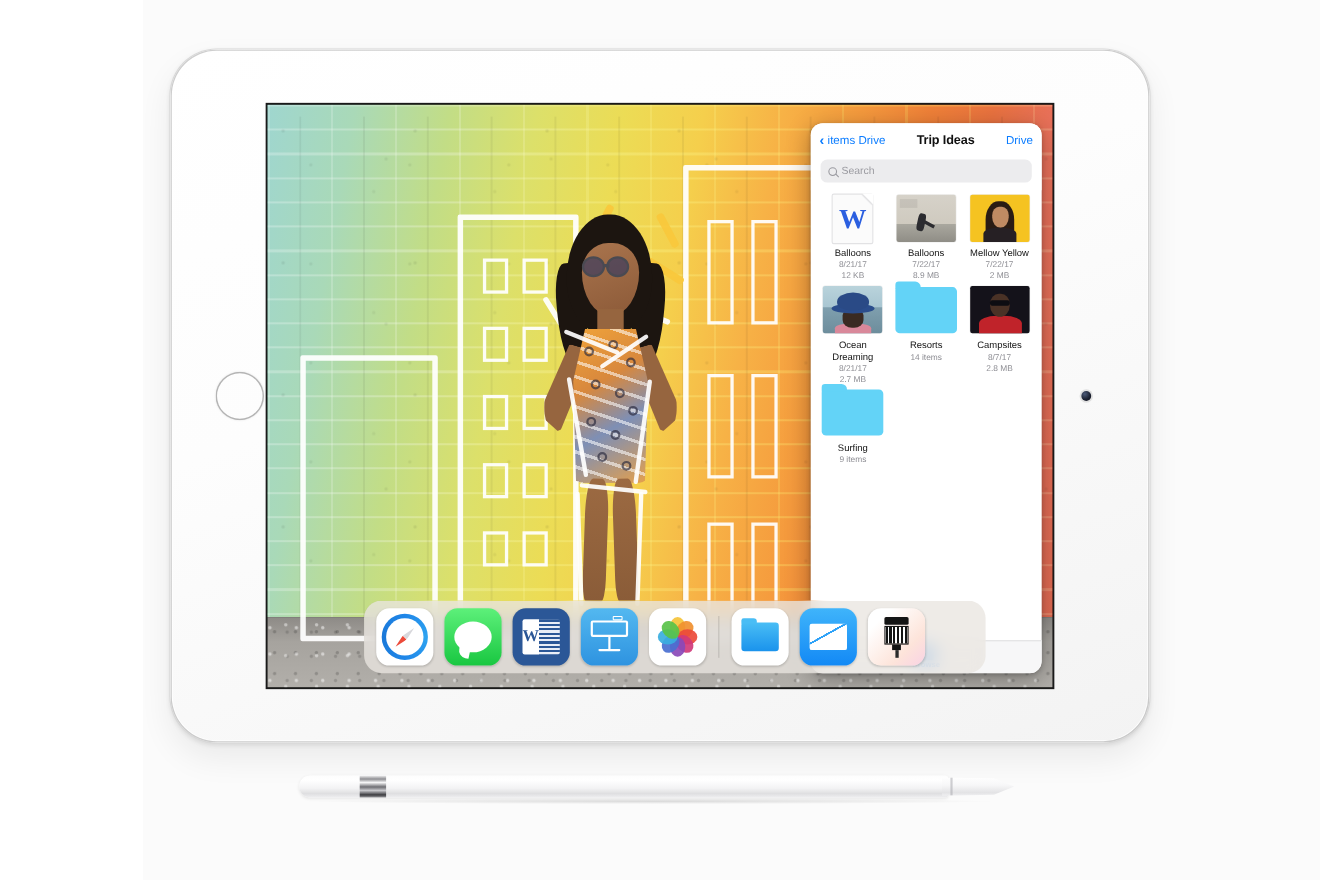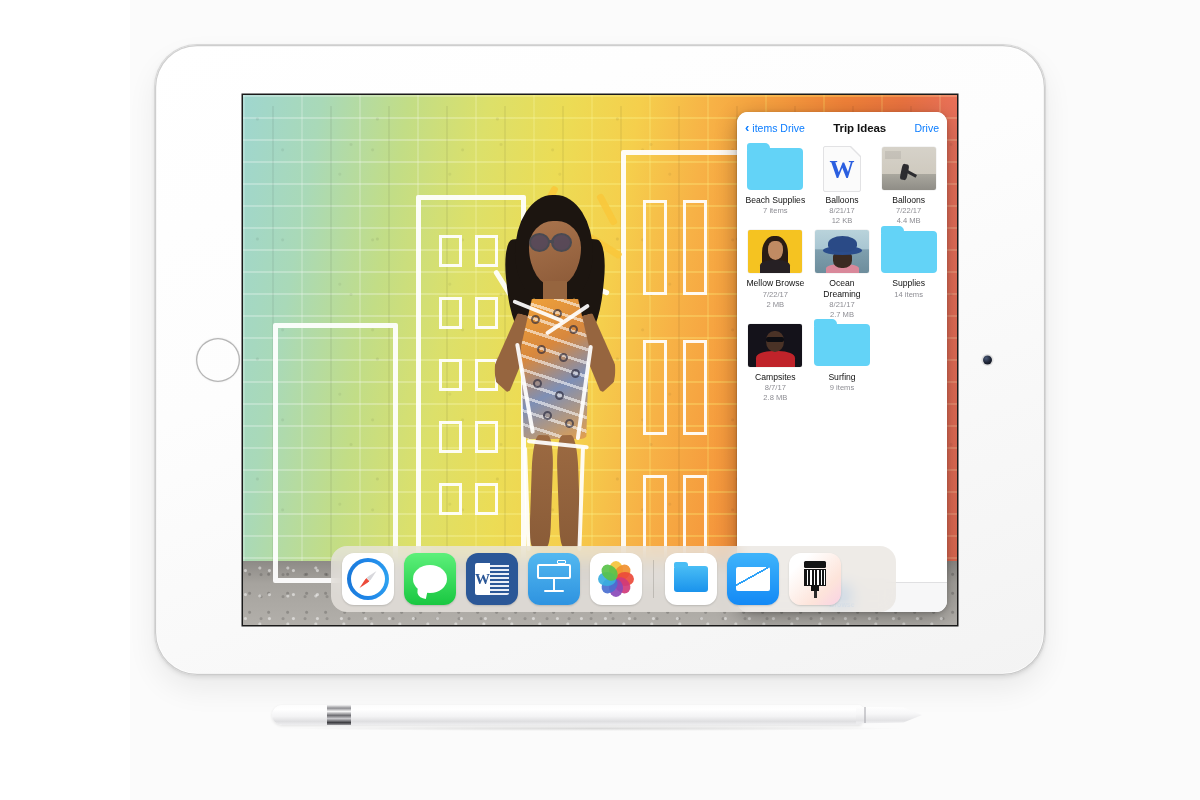--- a/index.html
+++ b/index.html
@@ -473,31 +473,30 @@
 
         <div id="files-navbar">
           <div id="nav-back">
             <span id="nav-back-chevron">‹</span>
             <span>items Drive</span>
           </div>
           <div id="nav-title">Trip Ideas</div>
           <div id="nav-select">Drive</div>
         </div>
 
+        <div id="files-search-wrap">
+          <div id="files-search">
+            <span id="search-glyph"></span>
+            <span id="search-text">Search</span>
+          </div>
+        </div>
 
         <div id="files-grid">
 
 
-          <div class="file-cell">
-            <div class="file-icon-box">
-                <div class="folder"></div>
-              </div>
-            <div class="file-name">Beach Supplies</div>
-            <div class="file-meta">7 items</div>
-          </div>
 
           <div class="file-cell">
             <div class="file-icon-box">
               <div class="doc">
                   <span class="doc-w">W</span>
                 </div>
             </div>
             <div class="file-name">Balloons</div>
             <div class="file-meta">8/21/17</div>
             <div class="file-meta">12 KB</div>
@@ -506,32 +505,32 @@
           <div class="file-cell">
             <div class="file-icon-box">
               <div class="thumb" id="th-dancing">
                   <div class="wallmark"></div>
                   <div class="dancer"></div>
                   <div class="dancer2"></div>
                 </div>
             </div>
             <div class="file-name">Balloons</div>
             <div class="file-meta">7/22/17</div>
-            <div class="file-meta">4.4 MB</div>
+            <div class="file-meta">8.9 MB</div>
           </div>
 
           <div class="file-cell">
             <div class="file-icon-box">
               <div class="thumb" id="th-mellow">
                   <div class="m-hair"></div>
                   <div class="m-face"></div>
                   <div class="m-body"></div>
                 </div>
             </div>
-            <div class="file-name">Mellow Browse</div>
+            <div class="file-name">Mellow Yellow</div>
             <div class="file-meta">7/22/17</div>
             <div class="file-meta">2 MB</div>
           </div>
 
           <div class="file-cell">
             <div class="file-icon-box">
               <div class="thumb" id="th-ocean">
                   <div class="o-shoulder"></div>
                   <div class="o-hair"></div>
                   <div class="hat-brim"></div>
@@ -540,21 +539,21 @@
             </div>
             <div class="file-name">Ocean Dreaming</div>
             <div class="file-meta">8/21/17</div>
             <div class="file-meta">2.7 MB</div>
           </div>
 
           <div class="file-cell">
             <div class="file-icon-box">
                 <div class="folder"></div>
               </div>
-            <div class="file-name">Supplies</div>
+            <div class="file-name">Resorts</div>
             <div class="file-meta">14 items</div>
           </div>
 
           <div class="file-cell">
             <div class="file-icon-box">
               <div class="thumb" id="th-sun">
                   <div class="s-body"></div>
                   <div class="s-face"></div>
                   <div class="s-glass"></div>
                 </div>

